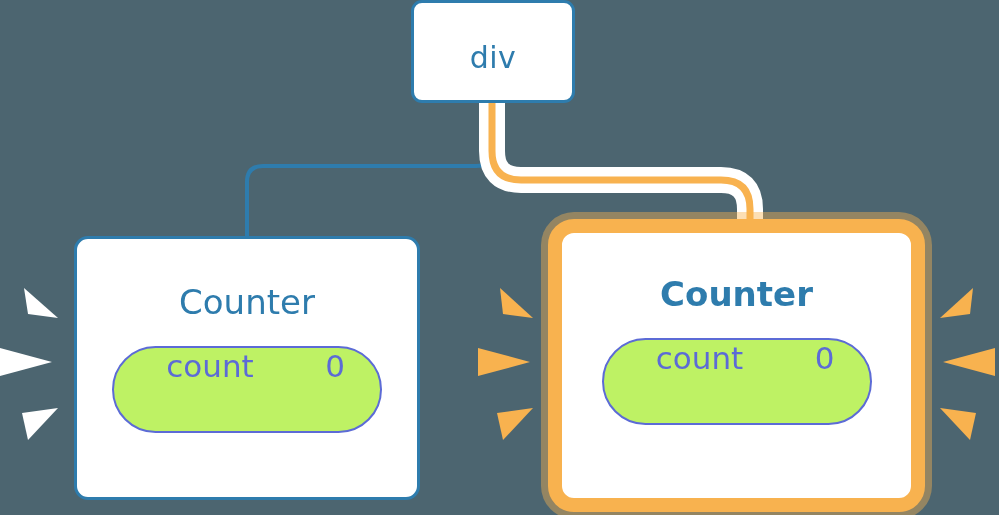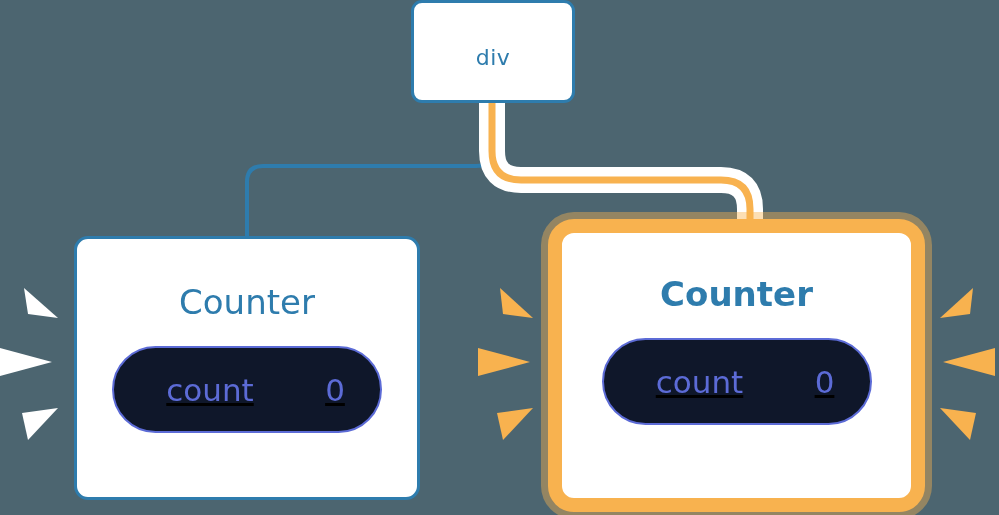--- a/index.html
+++ b/index.html
@@ -39,21 +39,21 @@
 
   #div-node {
     left: 411px;
     top: 0px;
     width: 164px;
     height: 103px;
     border: 3px solid #2e7cad;
     border-radius: 11px;
   }
   #div-node .node-title {
-    font-size: 22px;
+    font-size: 30px;
     color: #2e7cad;
     font-weight: 400;
     letter-spacing: 0.5px;
     line-height: 1;
     margin-top: 12px;
   }
 
   #counter-left {
     left: 74px;
     top: 236px;
@@ -85,26 +85,25 @@
   #counter-right .node-title {
     font-size: 34px;
     color: #2e7cad;
     font-weight: 700;
     line-height: 1;
   }
 
   
   .pill {
     display: flex;
-    align-items: center;
+    align-items: flex-start;
     border: 2px solid #5c6bd6;
     border-radius: 999px;
     overflow: hidden;
-    background: #0f172a;
-    text-decoration: underline;
+    background: #bef264;
   }
   #counter-left .pill {
     width: 266px;
     height: 83px;
     margin-top: 27px;
   }
   #counter-right .pill {
     width: 266px;
     height: 83px;
     margin-top: 27px;

